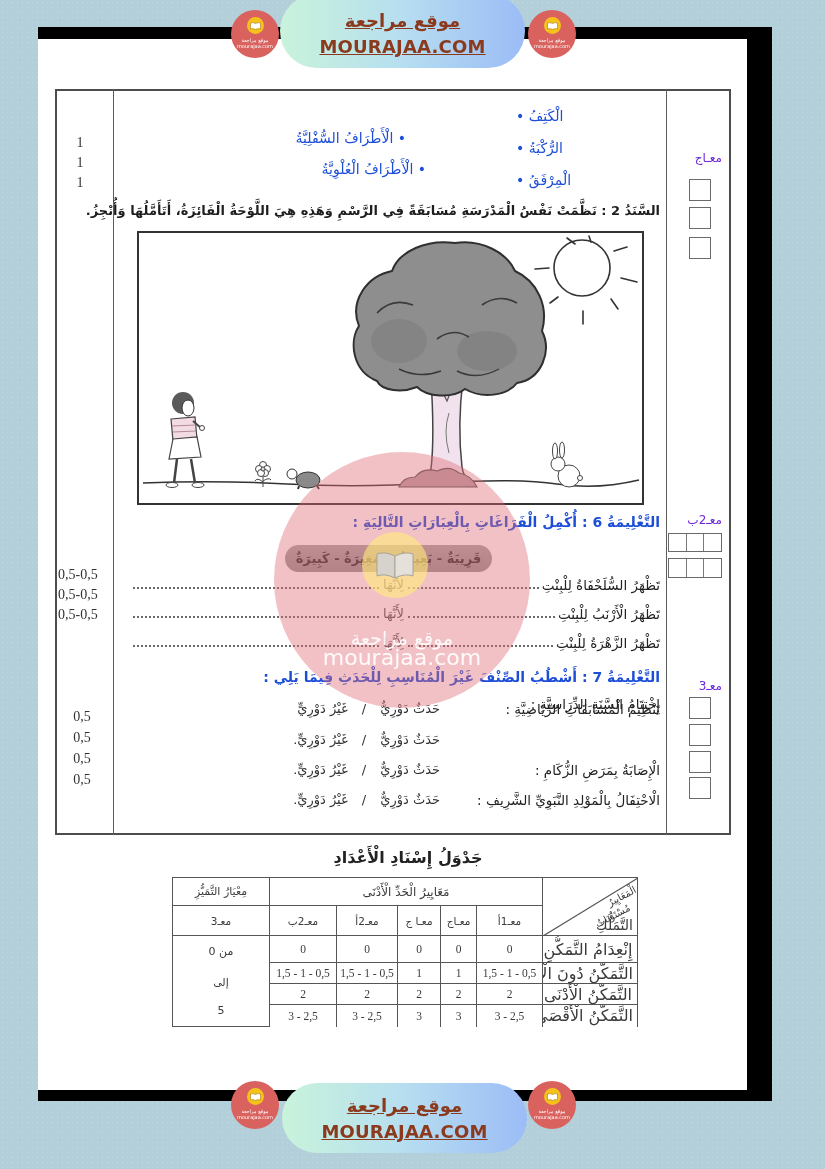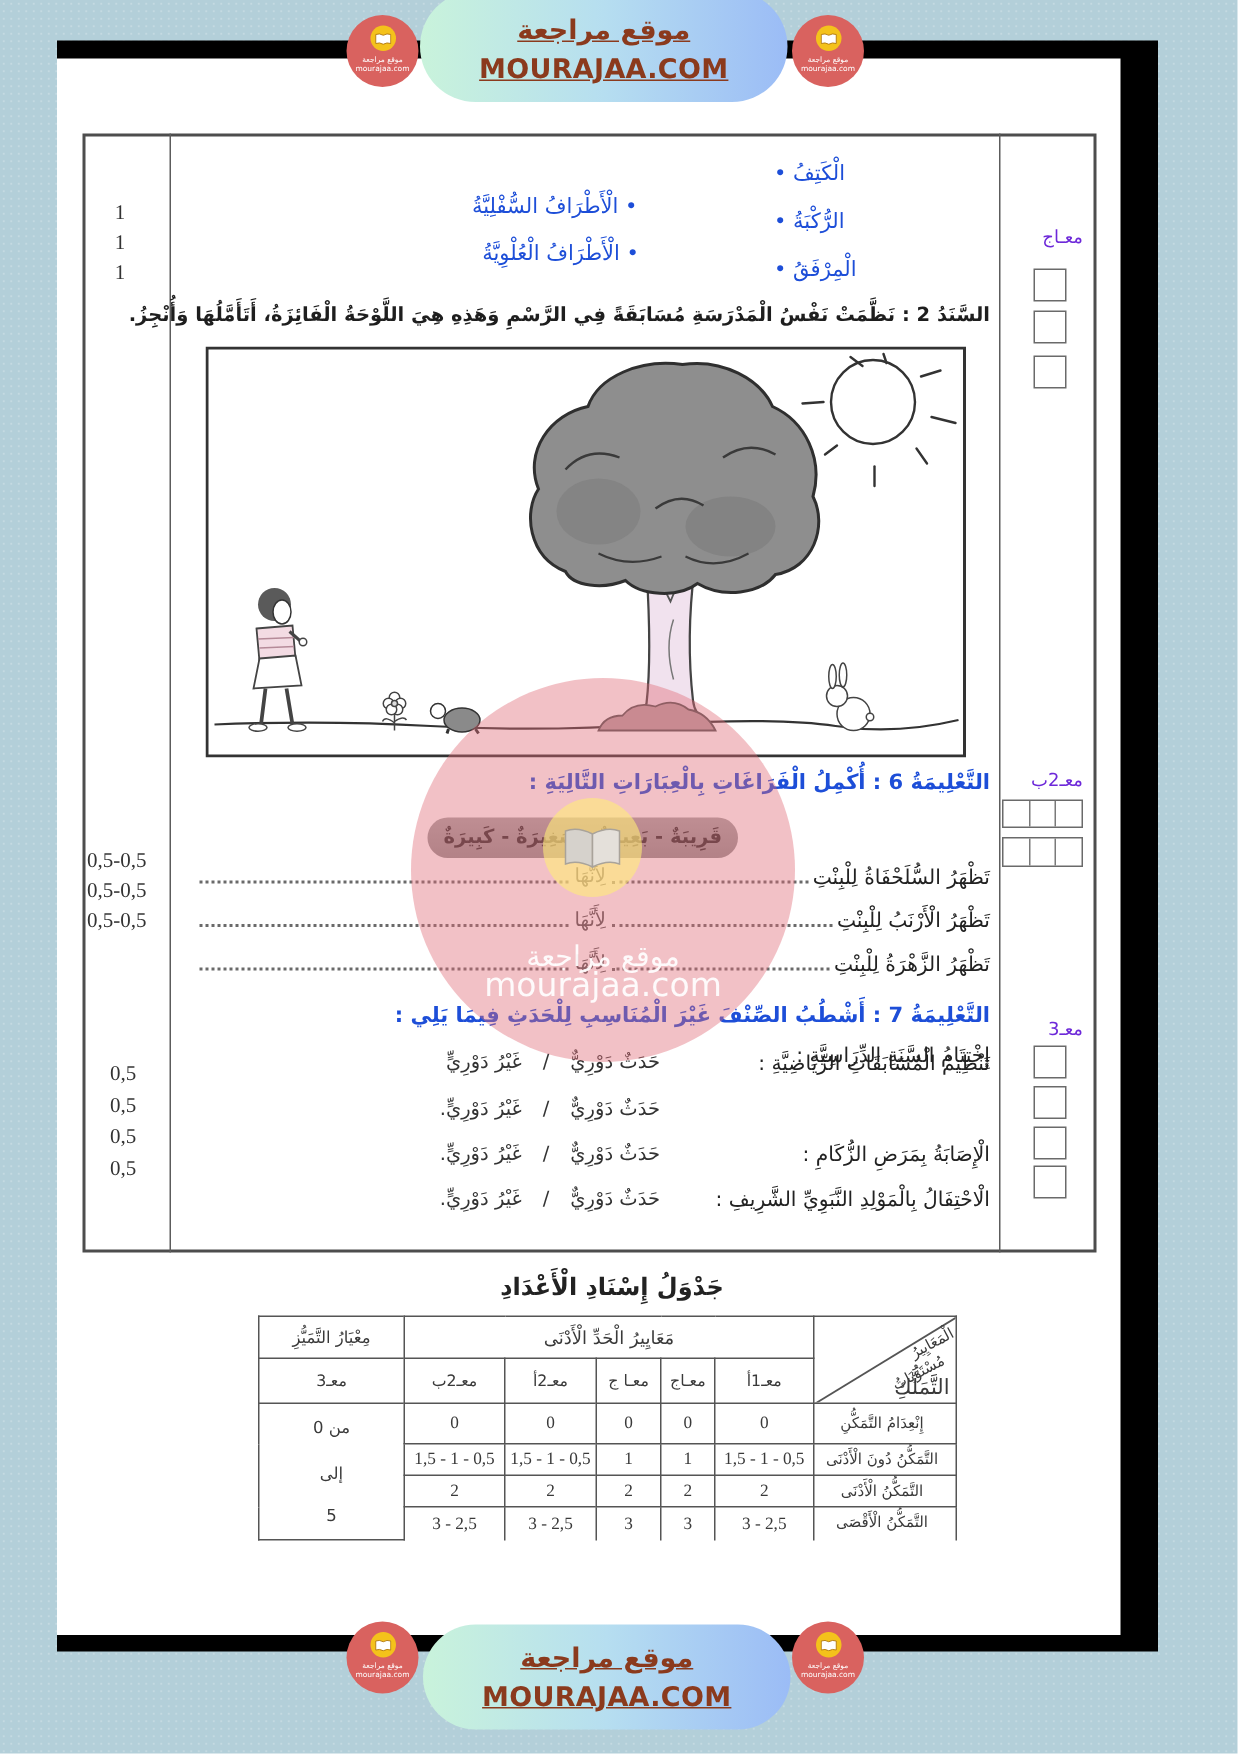--- a/index.html
+++ b/index.html
@@ -29,21 +29,21 @@
 .dots-a{flex:1}
 .dots-b{width:246px}
 .because{font-size:13px;line-height:22px;color:#555;white-space:nowrap;padding:0 4px}
 .q7label{right:165px;height:22px;font-size:13.5px;line-height:22px}
 .q7opts{right:385px;height:22px;display:flex;direction:rtl;gap:14px;font-size:13px;line-height:22px;color:#333;white-space:nowrap}
 .tbl-title{left:290px;width:236px;top:846px;height:24px;text-align:center;font-size:16px;line-height:24px;font-weight:bold;direction:rtl}
 table.grading{position:absolute;left:172px;top:877px;width:465px;border-collapse:collapse;table-layout:fixed;direction:rtl;font-size:10.5px;color:#3a3a3a}
 table.grading td{border:1.3px solid #555;text-align:center;padding:0;white-space:nowrap;overflow:hidden}
 table.grading tr.last td{border-bottom:none}
 .num{direction:ltr;font-family:"Liberation Serif",serif;font-size:11.5px}
-.lvl{text-align:left;padding-right:4px !important;font-size:10px}
+.lvl{text-align:left;padding-right:4px !important;font-size:16px}
 .corner{position:relative}
 .corner svg{position:absolute;left:0;top:0}
 .corner .c1{position:absolute;right:4px;top:6px;transform:rotate(-28deg);transform-origin:right top;font-size:10px;white-space:nowrap}
 .corner .c2{position:absolute;right:10px;top:24px;transform:rotate(-28deg);transform-origin:right top;font-size:10px;white-space:nowrap}
 .corner .c3{position:absolute;right:4px;bottom:2px;font-size:14px;white-space:nowrap}
 .excel{vertical-align:top;position:relative}
 .excel div{position:absolute;left:0;right:0;direction:ltr;font-size:11px}
 
 .wm{left:274px;top:452px;width:256px;height:256px;border-radius:50%;background:rgba(225,108,118,.42);pointer-events:none;z-index:10}
 .wm-sun{left:362px;top:532px;width:66px;height:66px;border-radius:50%;background:rgba(255,236,120,.6);pointer-events:none;z-index:11;display:flex;align-items:center;justify-content:center}
@@ -64,21 +64,21 @@
 <div class="abs frame"></div>
 <div class="abs page"></div>
 
 <div class="abs exam-box"></div>
 <div class="abs vline" style="left:113px"></div>
 <div class="abs vline" style="left:666px"></div>
 
 <div class="abs ar txt14" style="left:516px;top:106px"><span>الْكَتِفُ</span> <span>•</span></div>
 <div class="abs ar txt14" style="left:516px;top:138px"><span>الرُّكْبَةُ</span> <span>•</span></div>
 <div class="abs ar txt14" style="left:516px;top:170px"><span>الْمِرْفَقُ</span> <span>•</span></div>
-<div class="abs ar txt14" style="right:400px;top:128px"><span>•</span> <span>الْأَطْرَافُ السُّفْلِيَّةُ</span></div>
+<div class="abs ar txt14" style="right:419px;top:128px"><span>•</span> <span>الْأَطْرَافُ السُّفْلِيَّةُ</span></div>
 <div class="abs ar txt14" style="right:399px;top:159px"><span>•</span> <span>الْأَطْرَافُ الْعُلْوِيَّةُ</span></div>
 
 <div class="abs score" style="left:70px;width:20px;top:135px">1</div>
 <div class="abs score" style="left:70px;width:20px;top:155px">1</div>
 <div class="abs score" style="left:70px;width:20px;top:175px">1</div>
 
 <div class="abs crit" style="right:103px;top:150px">معـاج</div>
 <div class="abs box" style="left:689px;top:179px"></div>
 <div class="abs box" style="left:689px;top:207px"></div>
 <div class="abs box" style="left:689px;top:237px"></div>

